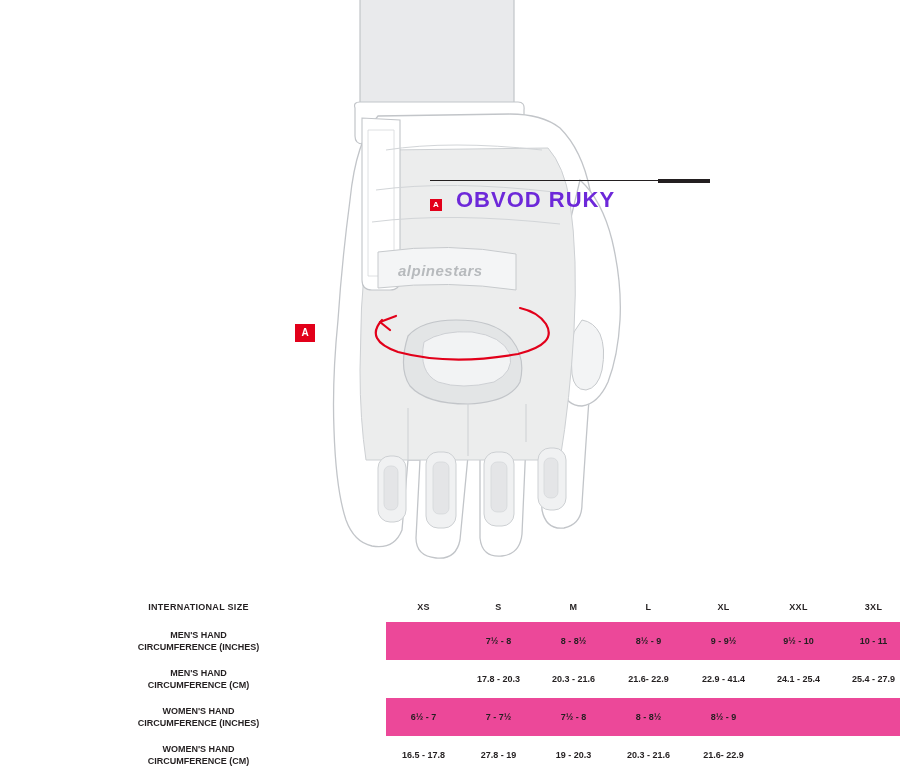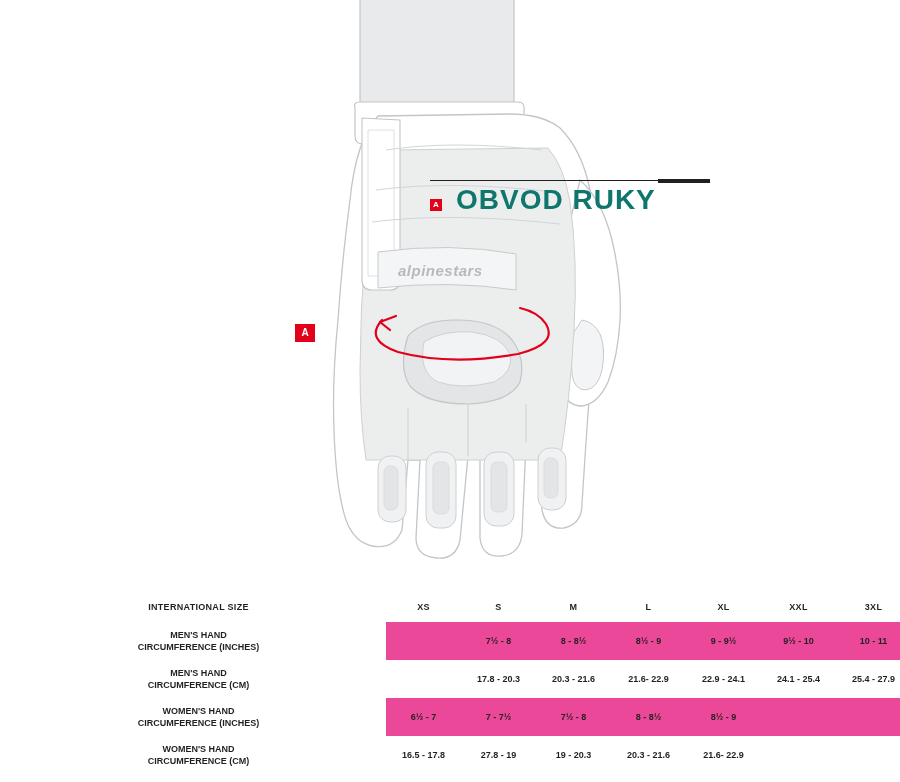--- a/index.html
+++ b/index.html
@@ -62,24 +62,24 @@
     font-size: 8px;
     font-weight: bold;
     width: 12px;
     height: 12px;
     line-height: 12px;
     text-align: center;
     letter-spacing: 0;
     font-family: "Liberation Sans", sans-serif;
   }
   #callout-title {
-    font-size: 28px;
+    font-size: 22px;
     font-weight: bold;
     letter-spacing: 1px;
-    color: #0f766e;
+    color: #6d28d9;
     margin-left: 14px;
     line-height: 22px;
     font-family: "Liberation Sans", sans-serif;
   }
 
   
   #hand-marker {
     position: absolute;
     left: 295px;
     top: 324px;
@@ -270,21 +270,21 @@
 
     <tr>
       <th class="row-label">
         <span class="row-label-line">MEN'S HAND</span>
         <span class="row-label-line">CIRCUMFERENCE (CM)</span>
       </th>
       <td class="data"></td>
       <td class="data">17.8 - 20.3</td>
       <td class="data">20.3 - 21.6</td>
       <td class="data">21.6- 22.9</td>
-      <td class="data">22.9 - 24.1</td>
+      <td class="data">22.9 - 41.4</td>
       <td class="data">24.1 - 25.4</td>
       <td class="data">25.4 - 27.9</td>
     </tr>
 
     <tr class="shaded">
       <th class="row-label">
         <span class="row-label-line">WOMEN'S HAND</span>
         <span class="row-label-line">CIRCUMFERENCE (INCHES)</span>
       </th>
       <td class="data">6½ - 7</td>

